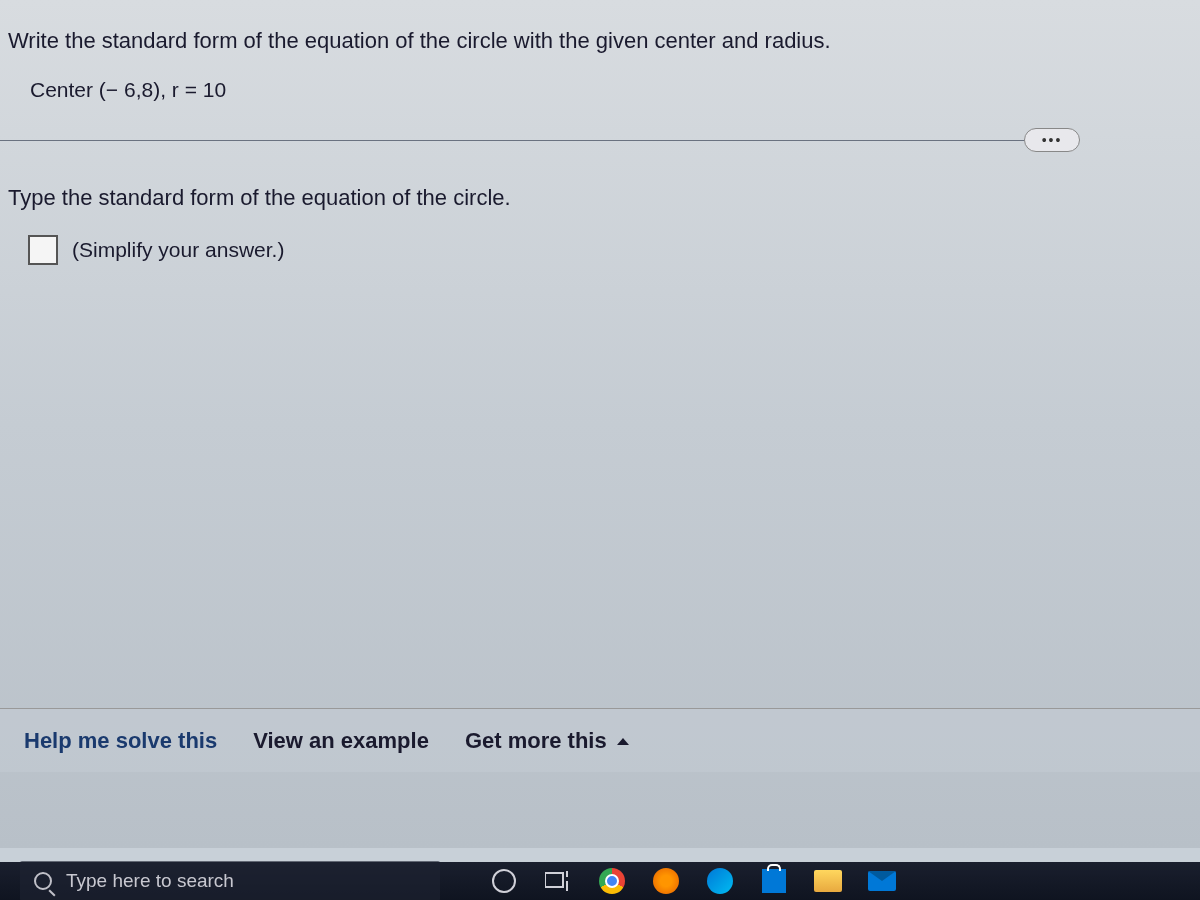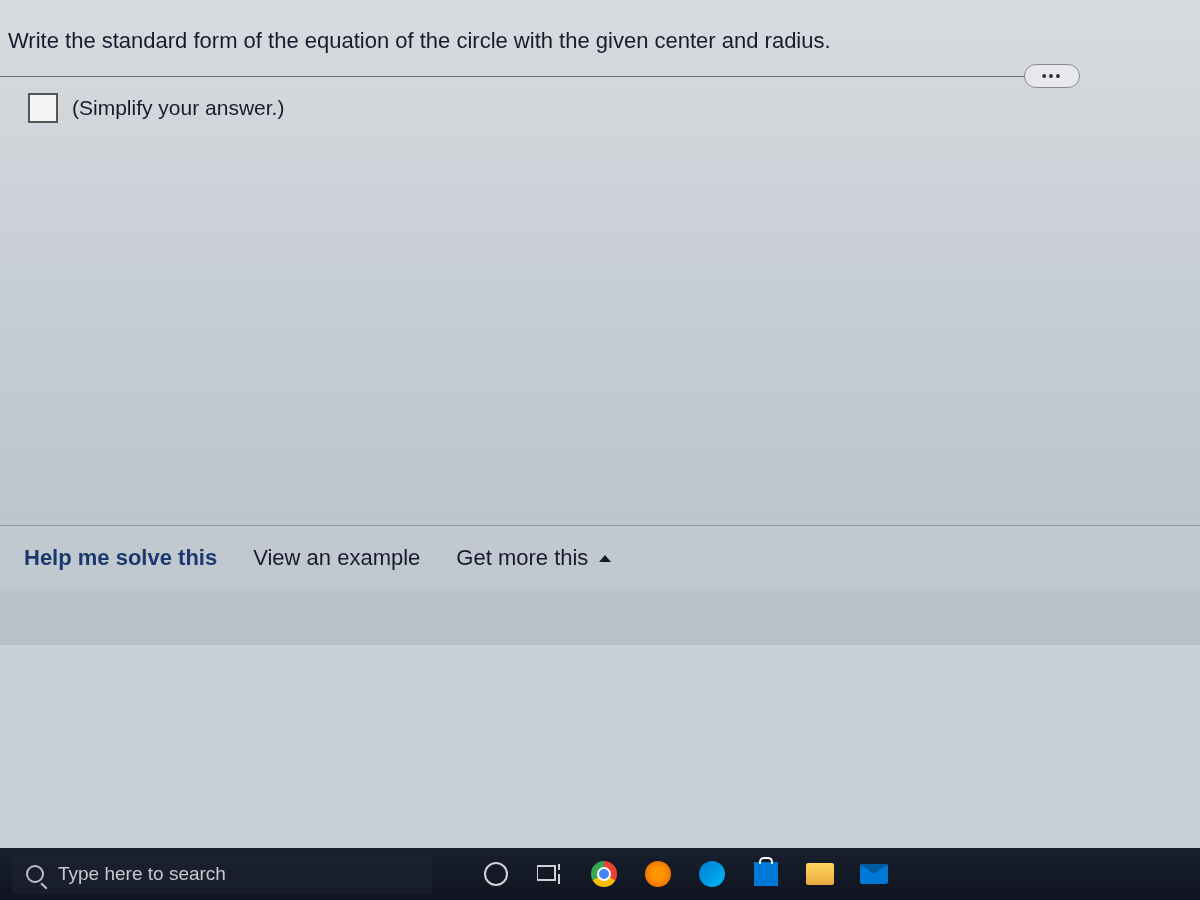--- a/index.html
+++ b/index.html
@@ -10,21 +10,21 @@
     body {
       width: 1200px;
       height: 900px;
       background: #c8d0d8;
       font-family: Arial, sans-serif;
       position: relative;
       overflow: hidden;
     }
     .content-area {
       width: 100%;
-      height: 645px;
+      height: 848px;
       background: linear-gradient(180deg, #d8dce0 0%, #c5ccd3 50%, #b8c0c8 100%);
       position: relative;
       padding: 0;
     }
     .problem-statement {
       padding: 28px 16px 8px 8px;
       font-size: 22px;
       color: #1a1a2e;
       font-weight: 400;
     }
@@ -72,62 +72,62 @@
       height: 30px;
       border: 2px solid #555;
       background: #f5f5f5;
     }
     .hint-text {
       font-size: 21px;
       color: #1a1a2e;
     }
     .bottom-bar {
       position: absolute;
-      bottom: 56px;
+      bottom: 76px;
       left: 0;
       right: 0;
       height: 64px;
       background: rgba(200, 208, 216, 0.4);
       border-top: 1px solid #999;
       display: flex;
       align-items: center;
       padding: 0 24px;
       gap: 36px;
       text-align: center;
     }
     .help-link {
       font-size: 22px;
       color: #1a3a6e;
       font-weight: bold;
       cursor: pointer;
     }
     .help-link.normal {
-      font-weight: 400;
+      font-weight: 700;
       color: #1a1a2e;
     }
     .dropdown-caret {
       display: inline-block;
       width: 0;
       height: 0;
       border-left: 6px solid transparent;
       border-right: 6px solid transparent;
       border-bottom: 7px solid #1a1a2e;
       margin-left: 4px;
       vertical-align: middle;
     }
     .taskbar {
       position: absolute;
       bottom: 0;
       left: 0;
       right: 0;
-      height: 52px;
+      height: 38px;
       background: linear-gradient(180deg, #1a1f2e 0%, #0f1420 100%);
       display: flex;
       align-items: center;
-      padding: 0 12px;
+      padding: 0 20px;
       gap: 8px;
     }
     .search-box {
       display: flex;
       align-items: center;
       width: 420px;
       height: 40px;
       background: rgba(30, 35, 50, 0.6);
       border-radius: 2px;
       padding: 0 14px;
@@ -251,25 +251,27 @@
       border-left: 14px solid transparent;
       border-right: 14px solid transparent;
       border-top: 10px solid #005a9e;
     }
   </style>
 </head>
 <body>
 
 <div class="content-area">
   <div class="problem-statement">Write the standard form of the equation of the circle with the given center and radius.</div>
+  <div class="problem-details">Center (− 6,8),   r = 10</div>
 
   <div class="divider-line">
     <div class="ellipsis-badge">•••</div>
   </div>
 
+  <div class="instruction-text">Type the standard form of the equation of the circle.</div>
 
   <div class="answer-row">
     <input type="text" class="answer-input-box" style="">
     <span class="hint-text">(Simplify your answer.)</span>
   </div>
 
   <div class="bottom-bar">
     <span class="help-link">Help me solve this</span>
     <span class="help-link normal">View an example</span>
     <span class="help-link normal">

